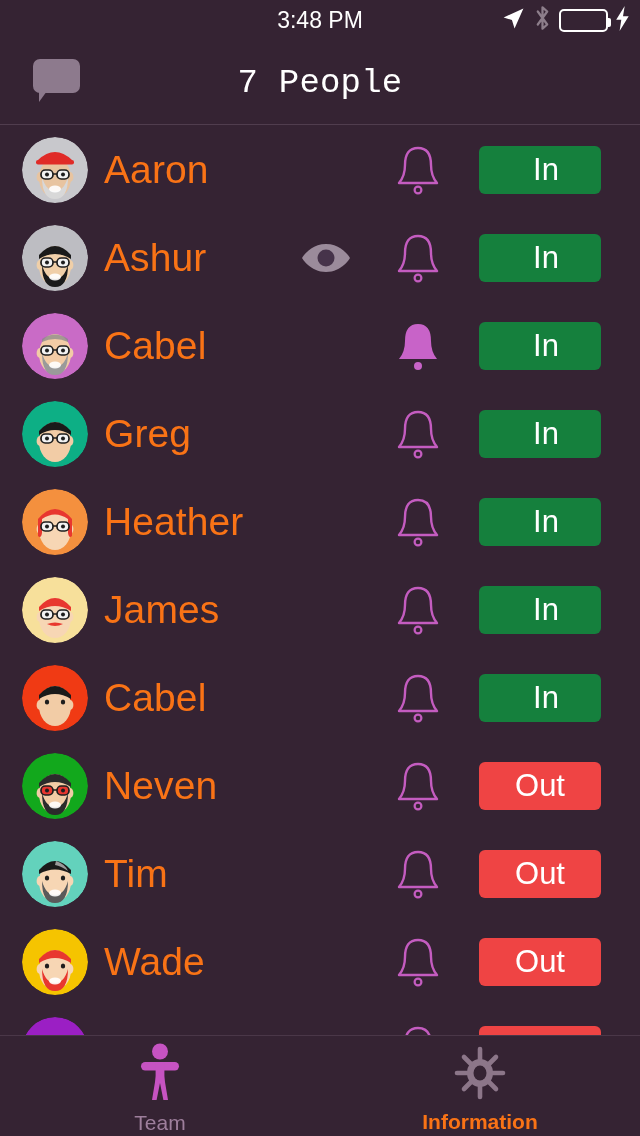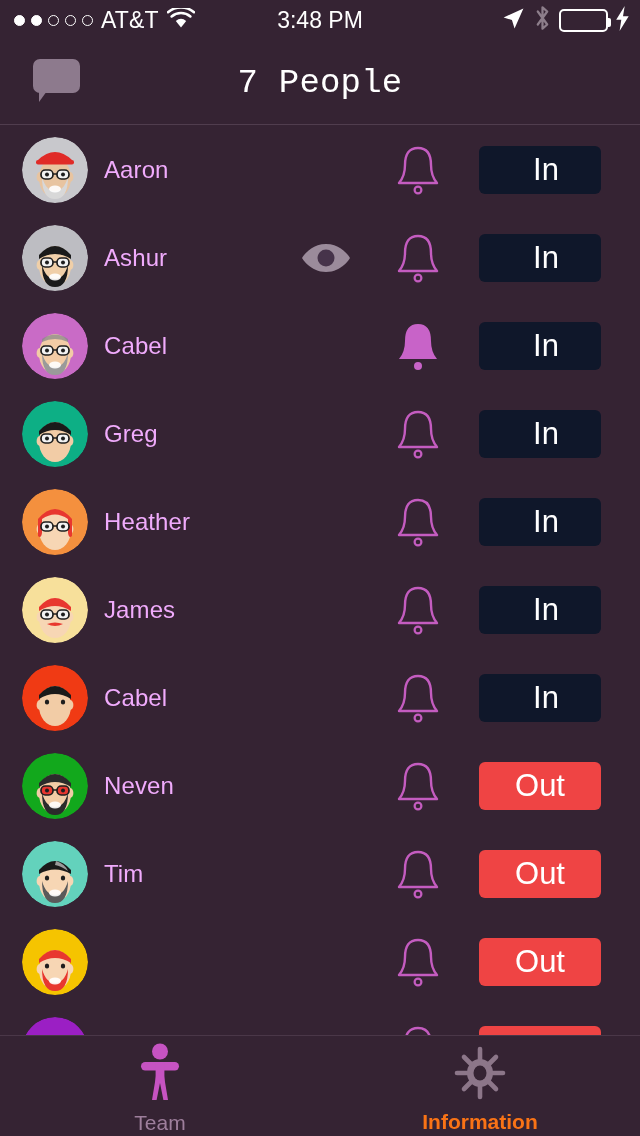--- a/index.html
+++ b/index.html
@@ -66,32 +66,32 @@
   .row {
     position:relative; height:88px; width:640px;
     display:flex; align-items:center;
   }
   .avatar {
     position:absolute; left:22px; width:66px; height:66px; border-radius:50%;
     overflow:hidden;
   }
   .avatar svg { display:block; width:66px; height:66px; }
   .name {
-    position:absolute; left:104px; color:#f0abfc;
-    font-size:24px; font-weight:400; letter-spacing:.1px;
+    position:absolute; left:104px; color:#f97316;
+    font-size:39px; font-weight:400; letter-spacing:.1px;
     white-space:nowrap;
   }
   .eye { position:absolute; left:300px; width:52px; height:34px; }
   .bell { position:absolute; left:392px; width:52px; height:54px; }
   .pill {
     position:absolute; left:479px; width:122px; height:48px;
     border-radius:6px; display:flex; align-items:center; justify-content:center;
     color:#fff; font-size:31px; font-weight:400; cursor:pointer;
   }
-  .pill.in  { background:#0f172a;padding-left:12px; }
+  .pill.in  { background:#15803d;padding-left:12px; }
   .pill.out { background:#ef4444; }
 
   
   .tabbar {
     position:absolute; bottom:0; left:0; width:640px; height:101px;
     background:#352333; border-top:1px solid #4A3748;
     display:flex;
   }
   .tab {
     flex:1; display:flex; flex-direction:column; align-items:center;
@@ -100,37 +100,20 @@
   .tab-label { font-size:21px; }
   .tab.active .tab-label { color:#9E7F9C; }
   .tab.inactive .tab-label { color:#f97316;font-weight:bold; }
 </style>
 </head>
 <body>
 
 <div id="app">
 
   <div class="statusbar">
-    <div class="sb-left">
-      <div class="dots" id="signal-dots">
-          <span class="dot on"></span>
-          <span class="dot on"></span>
-          <span class="dot"></span>
-          <span class="dot"></span>
-          <span class="dot"></span>
-        </div>
-      <span class="carrier">AT&amp;T</span>
-      <span>
-        <svg width="28" height="21" viewBox="0 0 28 21">
-          <path d="M14 19.5 L8.8 12.9 a8.4 8.4 0 0 1 10.4 0 Z" fill="#fff"></path>
-          <path d="M4.6 8.4 a14.6 14.6 0 0 1 18.8 0" stroke="#fff" stroke-width="2.6" fill="none" stroke-linecap="round"></path>
-          <path d="M1 4.2 a20.4 20.4 0 0 1 26 0" stroke="#fff" stroke-width="2.6" fill="none" stroke-linecap="round"></path>
-        </svg>
-      </span>
-    </div>
 
     <div class="sb-center">3:48 PM</div>
 
     <div class="sb-right">
       <span>
         <svg width="25" height="25" viewBox="0 0 24 24">
           <path d="M21.5 2.5 L2.5 11 L10.5 13.5 L13 21.5 Z" fill="#fff"></path>
         </svg>
       </span>
       <span>
@@ -392,20 +375,21 @@
     <ellipse cx="33" cy="41" rx="16" ry="20" fill="#F7D6B4"></ellipse>
     <ellipse cx="18" cy="40" rx="3.4" ry="5" fill="#F7D6B4"></ellipse>
     <ellipse cx="48" cy="40" rx="3.4" ry="5" fill="#F7D6B4"></ellipse>
     <path d="M17 30 q16 -18 32 0 L49 34 q-16 -10 -32 0 Z" fill="#E8372F"></path>
     <path d="M20 40 q0 22 13 22 q13 0 13 -22 q-4 14 -13 14 q-9 0 -13 -14 Z" fill="#E8372F"></path>
              <ellipse cx="33" cy="52" rx="6" ry="3.5" fill="#FFFFFF" opacity=".9"></ellipse>
     <ellipse cx="25" cy="37" rx="2.2" ry="2.6" fill="#1E1E1E"></ellipse>
                <ellipse cx="41" cy="37" rx="2.2" ry="2.6" fill="#1E1E1E"></ellipse>
   </svg>
         </div>
+        <div class="name">Wade</div>
         <div class="bell"><svg viewBox="0 0 52 54">
     <path d="M26 5 q13 0 13 17 q0 11 6 18 L7 40 q6 -7 6 -18 q0 -17 13 -17 Z" fill="none" stroke="#C45CC0" stroke-width="2.4" stroke-linejoin="round"></path>
     <circle cx="26" cy="47" r="3.4" fill="none" stroke="#C45CC0" stroke-width="2.2"></circle>
   </svg></div>
         <div class="pill out">Out</div>
       </div>
       <div class="row">
         <div class="avatar">
           <svg viewBox="0 0 66 66">
     <circle cx="33" cy="33" r="33" fill="#9B1FC4"></circle>

